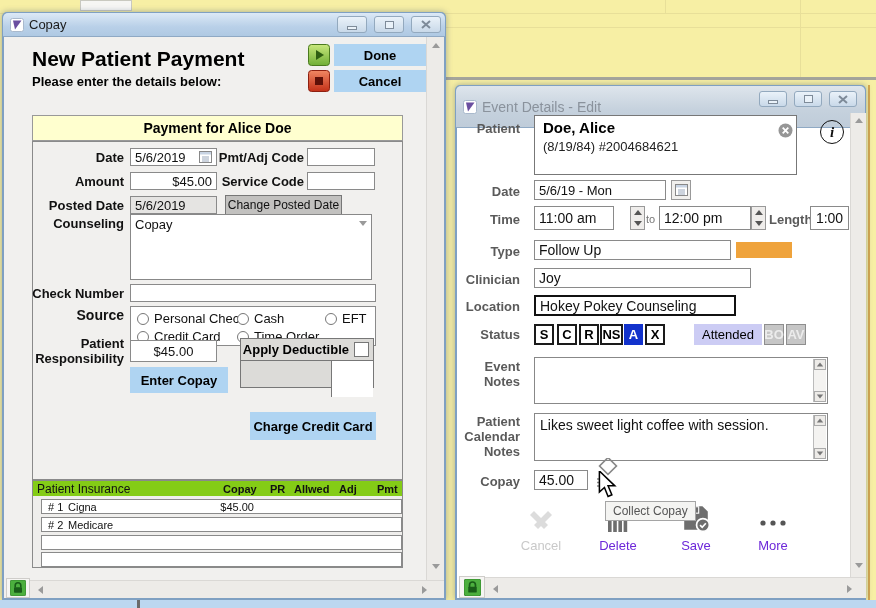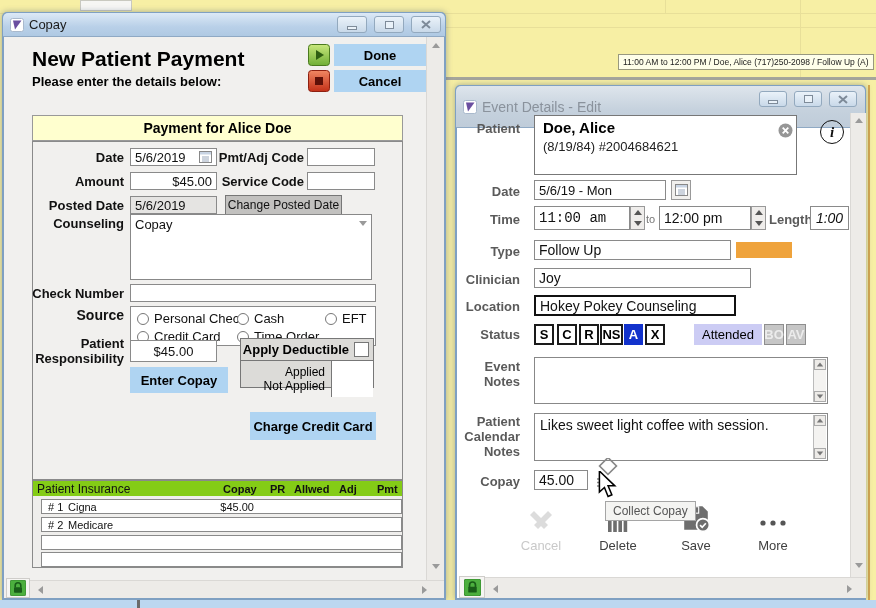--- a/index.html
+++ b/index.html
@@ -55,37 +55,36 @@
   .ta { background:#fff; border:1px solid #888; font-size:13px; color:#111; }
   .ta-scroll { position:absolute; top:1px; right:1px; bottom:1px; width:13px; border-left:1px solid #bbb; background:#F4F3F1; }
   .ta-btn { position:absolute; left:0; width:12px; height:11px; border:1px solid #aaa; background:#EDEBE8;
             display:flex; align-items:center; justify-content:center; }
 
   
   .insrow { position:absolute; left:8px; width:361px; height:15px; background:#fff; border:1px solid #8a8a8a; }
   .ins-col { position:absolute; top:2px; font-size:11px; color:#111; }
 
   .tooltip { background:#F4F4F2; border:1px solid #A5A5A5; color:#555; font-size:12px; padding:2px 7px; white-space:nowrap; }
-  .actlabel { position:absolute; width:70px; text-align:center; font-size:13px; color:#404040; }
+  .actlabel { position:absolute; width:70px; text-align:center; font-size:13px; color:#6d28d9; }
 </style>
 </head>
 <body>
 
 <div id="screen">
 
   <div class="abs" style="left:0;top:13px;width:876px;height:1px;background:#E8DF99;"></div>
   <div class="abs" style="left:446px;top:27px;width:430px;height:1px;background:#E8DF99;"></div>
   <div class="abs" style="left:800px;top:0;width:1px;height:78px;background:#E8DF99;"></div>
   <div class="abs" style="left:665px;top:0;width:1px;height:13px;background:#E8DF99;"></div>
   <div class="abs" style="left:446px;top:77px;width:430px;height:3px;background:#A5A59B;"></div>
   <div class="abs" style="left:868px;top:85px;width:2px;height:515px;background:#D8A94E;"></div>
   <div class="abs" style="left:80px;top:0;width:52px;height:11px;background:#F6F6F4;border:1px solid #C9C9C0;"></div>
 
 
-  <div class="abs" style="left:618px;top:54px;background:#FEFEE9;border:1px solid #98987F;padding:2px 4px;font-size:8.5px;color:#222;white-space:nowrap;">11:00 AM to 12:00 PM / Doe, Alice (717)250-2098 / Follow Up (A)</div>
 
   <div class="win" style="left:2px;top:12px;width:444px;height:588px;">
     <div class="titlebar">
       <span style="display:inline-flex;">
         <svg width="14" height="14" viewBox="0 0 14 14">
             <rect x="0.5" y="0.5" width="13" height="13" rx="2" fill="#fff" stroke="#A9B9CC"></rect>
             <polygon points="3,2.5 11.5,2.5 5,11.5" fill="#6B4FA0"></polygon>
           </svg>
       </span>
       <span class="title-text">Copay</span>
@@ -205,24 +204,20 @@
     <div class="lbl abs" style="left:16px;top:322px;width:104px;">Patient Responsibility</div>
     <div class="field abs" style="left:126px;top:326px;width:87px;height:22px;justify-content:center;">
       <span>$45.00</span>
     </div>
 
     <div class="abs" style="left:236px;top:324px;width:134px;height:50px;border:1px solid #777;background:#DCDBD8;">
       <div class="abs" style="left:0;top:0;width:132px;height:22px;display:flex;align-items:center;justify-content:flex-end;border-bottom:1px solid #777;">
         <span style="font-size:13px;font-weight:bold;margin-right:5px;">Apply Deductible</span>
         <span class="chk" style="margin-right:4px;"></span>
       </div>
-      <div class="abs" style="left:0;top:22px;width:90px;height:36px;display:flex;flex-direction:column;align-items:flex-end;justify-content:center;padding-right:6px;">
-        <span style="font-size:12px;">Applied</span>
-        <span style="font-size:12px;">Not Applied</span>
-      </div>
       <div class="abs" style="left:90px;top:22px;width:42px;height:36px;background:#fff;border-left:1px solid #777;"></div>
     </div>
 
     <div class="bluebtn abs" style="left:126px;top:353px;width:98px;height:26px;">
       <span>Enter Copay</span>
     </div>
     <div class="bluebtn abs" style="left:246px;top:398px;width:126px;height:28px;">
       <span>Charge Credit Card</span>
     </div>
 
@@ -308,37 +303,37 @@
     </div>
     <div class="abs" style="left:214px;top:93px;width:20px;height:20px;border:1px solid #999;background:#F0EFED;display:flex;align-items:center;justify-content:center;">
       <svg width="13" height="12" viewBox="0 0 13 12">
           <rect x="0.5" y="0.5" width="12" height="11" fill="#fff" stroke="#888"></rect>
           <rect x="1" y="1" width="11" height="2.5" fill="#C8D4E4"></rect>
           <path d="M3 6 h7 M3 8 h7 M3 10 h7" stroke="#9AA8BC" stroke-width="1"></path>
         </svg>
     </div>
 
     <div class="lblE abs" style="left:0;top:125px;width:63px;">Time</div>
-    <div class="field abs" style="left:77px;top:119px;width:96px;height:24px;font-size:14px;font-family:Liberation Mono, monospace;">
+    <div class="field abs" style="left:77px;top:119px;width:80px;height:24px;font-size:14px;">
       <span>11:00 am</span>
     </div>
     <div class="abs" style="left:173px;top:119px;width:15px;height:24px;border:1px solid #999;background:#EFEDEB;display:flex;flex-direction:column;align-items:center;justify-content:space-around;">
       <span class="tu"></span>
         <span class="td"></span>
     </div>
     <span class="abs" style="left:189px;top:126px;font-size:11px;color:#777;">to</span>
     <div class="field abs" style="left:202px;top:119px;width:92px;height:24px;font-size:14px;">
       <span>12:00 pm</span>
     </div>
     <div class="abs" style="left:294px;top:119px;width:15px;height:24px;border:1px solid #999;background:#EFEDEB;display:flex;flex-direction:column;align-items:center;justify-content:space-around;">
       <span class="tu"></span>
         <span class="td"></span>
     </div>
     <span class="lblE abs" style="left:312px;top:125px;width:40px;text-align:left;">Length</span>
-    <div class="field abs" style="left:353px;top:119px;width:39px;height:24px;font-size:14px;justify-content:center;font-style:italic;">
+    <div class="field abs" style="left:353px;top:119px;width:39px;height:24px;font-size:14px;justify-content:center;">
       <span>1:00</span>
     </div>
 
     <div class="lblE abs" style="left:0;top:157px;width:63px;">Type</div>
     <div class="field abs" style="left:77px;top:153px;width:197px;height:20px;font-size:14px;">
       <span>Follow Up</span>
     </div>
     <div class="abs" style="left:279px;top:155px;width:56px;height:16px;background:#EFA33C;"></div>
 
     <div class="lblE abs" style="left:0;top:185px;width:63px;">Clinician</div>

